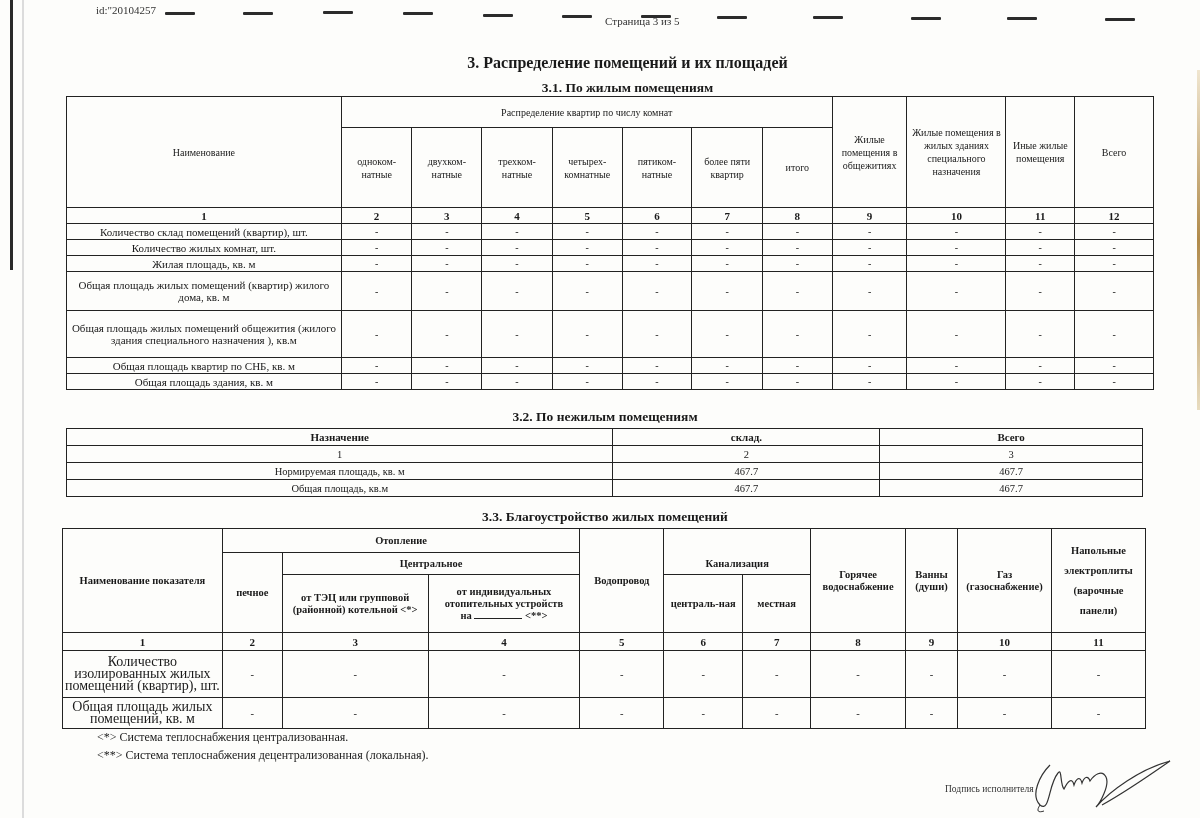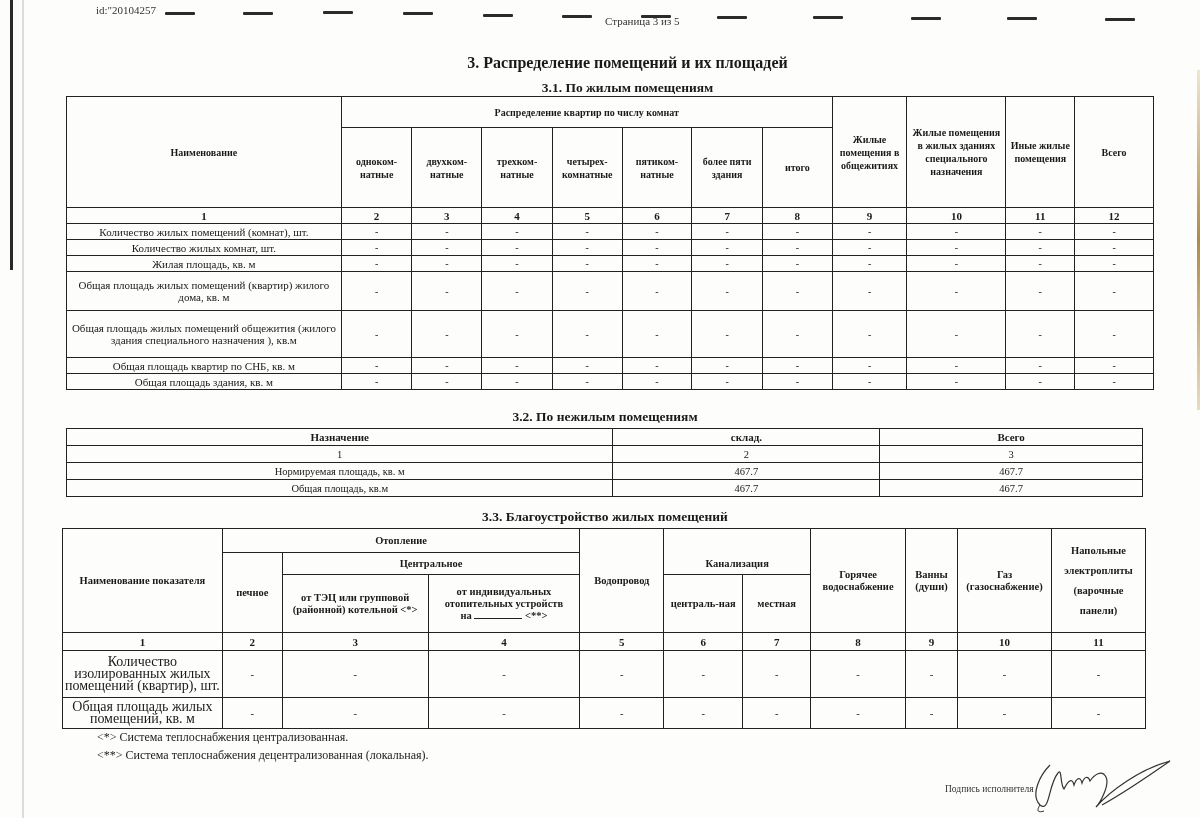--- a/index.html
+++ b/index.html
@@ -38,21 +38,21 @@
   .h-sub {
     position:absolute; text-align:center; font-size:13.5px; font-weight:bold;
   }
   table { border-collapse:collapse; position:absolute; }
   td, th {
     border:1px solid #222; text-align:center; vertical-align:middle; padding:0 2px;
     font-weight:normal;
   }
   
   #t31 { left:66px; top:96px; width:1088px; font-size:10.5px; }
-  #t31 th { font-weight:bold; font-size:10px; line-height:13px; }
+  #t31 th { font-weight:normal; font-size:10px; line-height:13px; }
   #t31 .hdr-top { height:31px; }
   #t31 .hdr-sub { height:80px; line-height:21px; }
   #t31 .num-row td { height:15px; font-weight:bold; font-size:11px; }
   #t31 td.label { font-size:11px; line-height:12px; }
   #t31 .r1 td { height:15px; }
   #t31 .r2 td { height:38px; }
   #t31 .r3 td { height:46px; }
   #t31 td.val { font-size:10px; }
   
   #t32 { left:66px; top:428px; width:1077px; font-size:10.5px;padding-left:22px; }
@@ -120,39 +120,39 @@
     <th rowspan="2">Жилые помещения в жилых зданиях специального назначения</th>
     <th rowspan="2">Иные жилые помещения</th>
     <th rowspan="2">Всего</th>
   </tr>
   <tr class="hdr-sub">
     <th><span>одноком-</span><br><span>натные</span></th>
     <th><span>двухком-</span><br><span>натные</span></th>
     <th><span>трехком-</span><br><span>натные</span></th>
     <th><span>четырех-</span><br><span>комнатные</span></th>
     <th><span>пятиком-</span><br><span>натные</span></th>
-    <th><span>более пяти</span><br><span>здания</span></th>
+    <th><span>более пяти</span><br><span>квартир</span></th>
     <th><span>итого</span></th>
   </tr>
   <tr class="num-row">
     <td>1</td>
         <td>2</td>
         <td>3</td>
     <td>4</td>
         <td>5</td>
         <td>6</td>
     <td>7</td>
         <td>8</td>
         <td>9</td>
     <td>10</td>
         <td>11</td>
         <td>12</td>
   </tr>
   <tr class="r1">
-    <td class="label">Количество жилых помещений (комнат), шт.</td>
+    <td class="label">Количество склад помещений (квартир), шт.</td>
     <td class="val">-</td>
         <td class="val">-</td>
         <td class="val">-</td>
         <td class="val">-</td>
         <td class="val">-</td>
         <td class="val">-</td>
         <td class="val">-</td>
         <td class="val">-</td>
         <td class="val">-</td>
         <td class="val">-</td>

